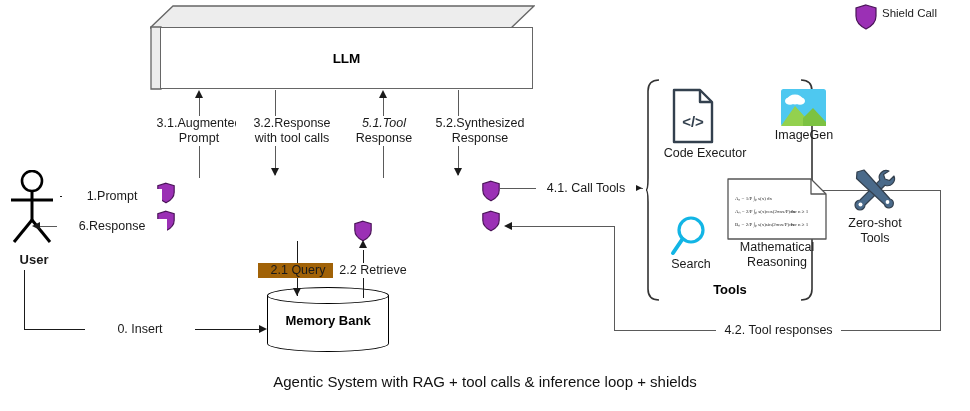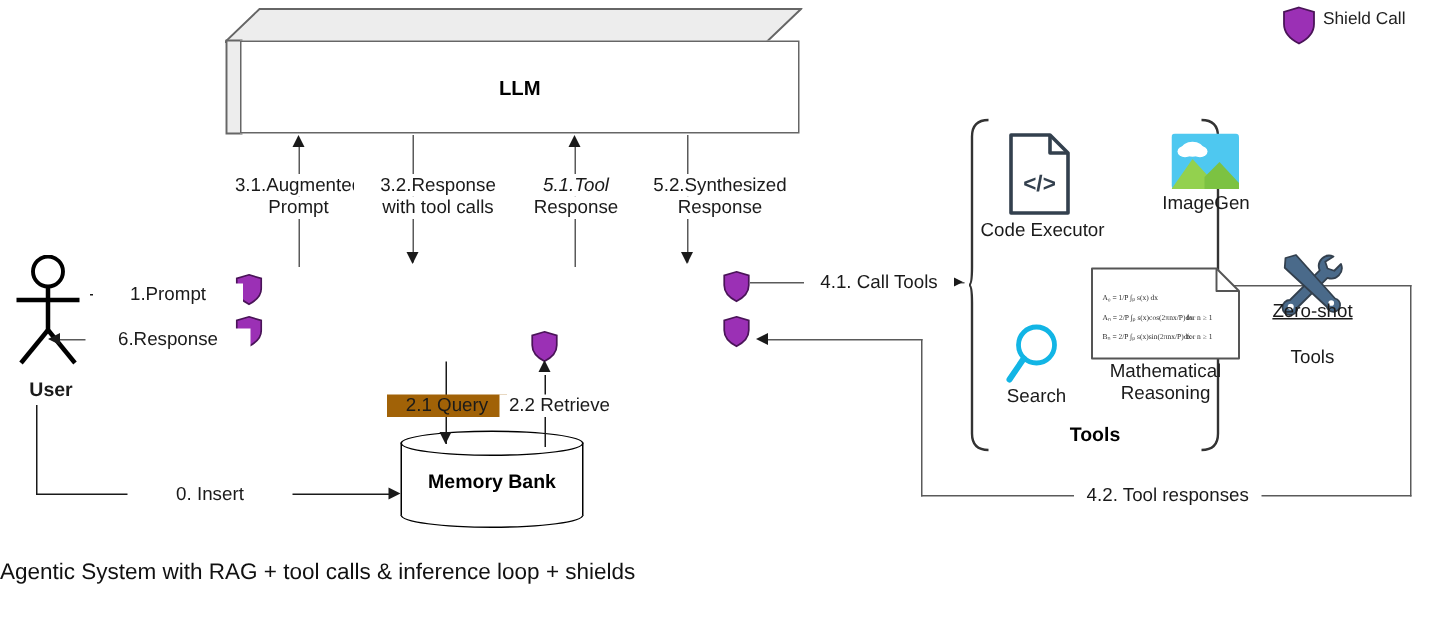--- a/index.html
+++ b/index.html
@@ -123,21 +123,21 @@
   }
 
   .tool-icon { position: absolute; }
   .tool-cap {
     position: absolute; text-align: center; font-size: 12.5px;
     line-height: 15px; color: #1a1a1a;
   }
 
   #caption {
     position: absolute; left: 0; top: 373px; width: 970px;
-    font-size: 15px; color: #111;
+    text-align: center; font-size: 15px; color: #111;
   }
 
   
   #legend { position: absolute; left: 855px; top: 4px; }
   #legend-text { position: absolute; left: 882px; top: 7px; font-size: 11.5px; color: #222; }
 </style>
 </head>
 <body>
 
 <div id="stage">
@@ -262,40 +262,40 @@
     <path d="M14 2 Q3 2 3 13 L3 100 Q3 112 1 112 Q3 112 3 124 L3 211 Q3 222 14 222" fill="none" stroke="#333333" stroke-width="1.6"></path>
     <path d="M156 2 Q167 2 167 13 L167 100 Q167 112 169 112 Q167 112 167 124 L167 211 Q167 222 156 222" fill="none" stroke="#333333" stroke-width="1.6"></path>
   </svg>
   <div id="tools-label">Tools</div>
 
   <svg class="tool-icon" style="left:672px; top:88px;" width="42" height="56" viewBox="0 0 42 56">
     <path d="M2 2 L28 2 L40 14 L40 54 L2 54 Z" fill="#ffffff" stroke="#33404e" stroke-width="2.4" stroke-linejoin="round"></path>
     <path d="M28 2 L28 14 L40 14" fill="none" stroke="#33404e" stroke-width="2.4" stroke-linejoin="round"></path>
     <text x="21" y="39" font-family="'Liberation Sans', sans-serif" font-size="15" font-weight="bold" fill="#33404e" text-anchor="middle">&lt;/&gt;</text>
   </svg>
-  <div class="tool-cap" style="left:650px; top:146px; width:90px;">Code Executor</div>
+  <div class="tool-cap" style="left:650px; top:146px; width:90px;padding-left:10px;">Code Executor</div>
 
   <svg class="tool-icon" style="left:781px; top:89px;" width="45" height="37" viewBox="0 0 45 37">
     <rect x="0" y="0" width="45" height="37" rx="2.5" fill="#4ec8f0"></rect>
     <path d="M0 37 L14 17 L25 29 L32 22 L45 37 Z" fill="#93d14e"></path>
     <path d="M22 29 L32 19 L45 33 L45 37 L22 37 Z" fill="#7cc242"></path>
     <ellipse cx="14" cy="10.5" rx="7.5" ry="5" fill="#ffffff"></ellipse>
     <ellipse cx="9" cy="12" rx="5" ry="3.8" fill="#ffffff"></ellipse>
     <ellipse cx="19" cy="12" rx="5" ry="3.8" fill="#ffffff"></ellipse>
   </svg>
   <div class="tool-cap" style="left:760px; top:128px; width:88px;">ImageGen</div>
 
   <svg class="tool-icon" style="left:848px; top:165px;" width="52" height="52" viewBox="0 0 52 52">
     <g stroke="#4a6customLine"></g>
     <path d="M41 6 a7 7 0 0 0 -9.2 9.2 L12 35 a5 5 0 1 0 5 5 L37 20.2 A7 7 0 0 0 46 11 L41.5 15.5 L37 14 L35.5 9.5 Z" fill="#4a6a8a" stroke="#33404e" stroke-width="1.2" stroke-linejoin="round"></path>
     <circle cx="12.5" cy="39.5" r="2" fill="#ffffff"></circle>
     <path d="M9 7 L16 5 L42 34 a4.5 4.5 0 1 1 -5.5 5.5 L8.5 13.5 Z" fill="#4a6a8a" stroke="#33404e" stroke-width="1.2" stroke-linejoin="round"></path>
     <circle cx="39.5" cy="37" r="1.9" fill="#ffffff"></circle>
   </svg>
-  <div class="tool-cap" style="left:836px; top:200px; width:78px;text-decoration:underline;">Zero-shot</div>
+  <div class="tool-cap" style="left:836px; top:216px; width:78px;">Zero-shot</div>
   <div class="tool-cap" style="left:836px; top:231px; width:78px;">Tools</div>
 
   <svg class="tool-icon" style="left:670px; top:215px;" width="40" height="42" viewBox="0 0 40 42">
     <circle cx="21" cy="15" r="12" fill="none" stroke="#12b5e5" stroke-width="3.2"></circle>
     <line x1="12.5" y1="24" x2="3" y2="38" stroke="#12b5e5" stroke-width="4" stroke-linecap="round"></line>
   </svg>
   <div class="tool-cap" style="left:656px; top:257px; width:70px;">Search</div>
 
   <svg class="tool-icon" style="left:727px; top:178px;" width="100" height="62" viewBox="0 0 100 62">
     <path d="M1 1 L84 1 L99 16 L99 61 L1 61 Z" fill="#ffffff" stroke="#555555" stroke-width="1.3" stroke-linejoin="round"></path>

